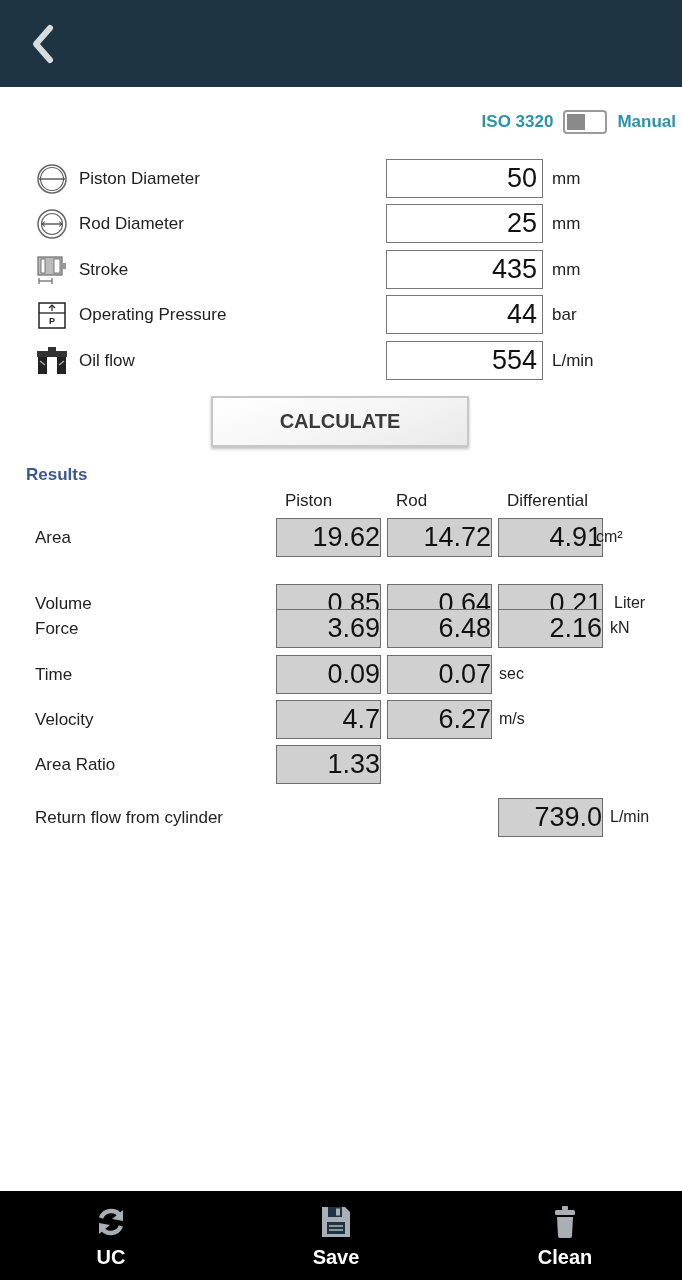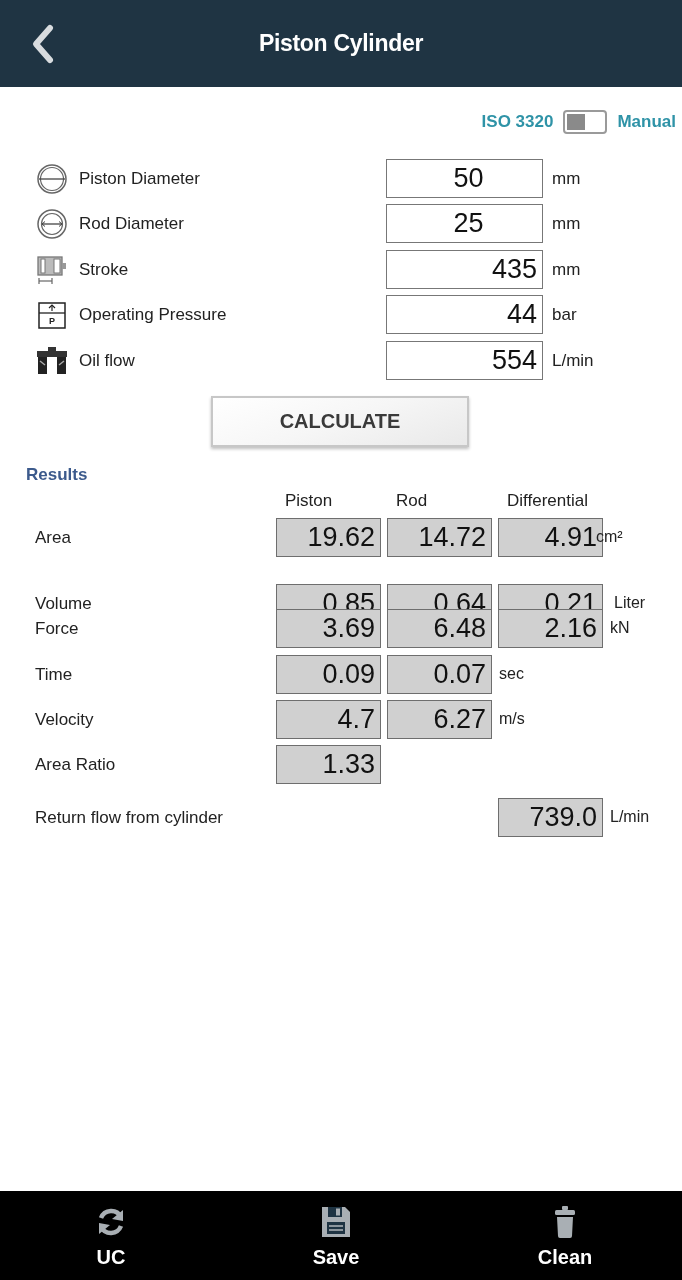--- a/index.html
+++ b/index.html
@@ -12,52 +12,51 @@
 
   .mode-row { position: absolute; top: 108px; right: 6px; height: 28px; display: flex; align-items: center; }
   .mode-label { color: #2f93a7; font-size: 17px; font-weight: bold; }
   .toggle { width: 44px; height: 24px; border: 2px solid #9a9a9a; border-radius: 4px; margin: 0 10px 0 10px; position: relative; background: #fff; cursor: pointer; }
   .toggle-knob { position: absolute; left: 2px; top: 2px; width: 18px; height: 16px; background: #8a8a8a; }
 
   .input-row { position: absolute; left: 0; width: 556px; height: 40px; }
   .input-icon { position: absolute; left: 36px; top: 4px; width: 32px; height: 32px; }
   .input-label { position: absolute; left: 79px; top: 10px; font-size: 17px; color: #222; }
   .input-box { position: absolute; left: 386px; top: 0; width: 157px; height: 39px; border: 1.5px solid #777; background: #fff; font-size: 27px; color: #111; padding: 0 5px; line-height: 37px; font-family: "Liberation Sans", sans-serif; }
-  .input-box.left { text-align: center; padding-left: 13px; }
+  .input-box.left { text-align: right; padding-left: 13px; }
   .input-box.right { text-align: right; }
   .input-unit { position: absolute; left: 552px; top: 10px; font-size: 17px; color: #222; }
 
   .calc-btn { position: absolute; left: 211px; top: 396px; width: 258px; height: 51px; border: 2px solid #c7c7c7; background: linear-gradient(160deg, #ffffff 0%, #f6f6f6 50%, #e9e9e9 100%); box-shadow: 0 2px 3px rgba(0,0,0,0.25); font-size: 20px; font-weight: bold; color: #3a3a3a; text-align: center; line-height: 47px; cursor: pointer; }
 
   .results-title { position: absolute; left: 26px; top: 465px; font-size: 17px; font-weight: bold; color: #3c5a8c; }
   .col-head { position: absolute; top: 491px; font-size: 17px; color: #222; }
 
   .res-row { position: absolute; left: 0; width: 682px; height: 40px; }
   .res-label { position: absolute; left: 35px; top: 10px; font-size: 17px; color: #222; }
-  .res-cell { position: absolute; top: 0; width: 105px; height: 39px; background: #d0d0d0; border: 1.5px solid #6e6e6e; font-size: 27px; color: #111; text-align: right; padding-right: 5px; line-height: 37px; }
+  .res-cell { position: absolute; top: 0; width: 105px; height: 39px; background: #d0d0d0; border: 1.5px solid #6e6e6e; font-size: 27px; color: #111; text-align: right; line-height: 37px; }
   .c1 { left: 276px; }
   .c2 { left: 387px; }
   .c3 { left: 498px; }
   .res-unit { position: absolute; top: 10px; font-size: 16px; color: #222; }
 
   .bottombar { position: absolute; left: 0; top: 1191px; width: 682px; height: 89px; background: #000000; }
   .bb-item { position: absolute; top: 0; width: 140px; height: 89px; cursor: pointer; }
   .bb-icon { position: absolute; left: 50%; top: 14px; transform: translateX(-50%); width: 34px; height: 34px; }
   .bb-label { position: absolute; left: 0; right: 0; top: 55px; text-align: center; color: #fff; font-size: 20px; font-weight: bold; }
 </style>
 </head>
 <body>
 
 <div class="topbar">
   <div class="back-btn">
     <svg width="36" height="44" viewBox="0 0 36 44">
       <polyline points="24,6 10,22 24,38" fill="none" stroke="#d8dcdf" stroke-width="6" stroke-linecap="round" stroke-linejoin="round"></polyline>
     </svg>
   </div>
-  <div class="topbar-title">Piston Cylinder</div>
 </div>
 
 <div class="mode-row">
   <span class="mode-label">ISO 3320</span>
   <div class="toggle">
     <div class="toggle-knob"></div>
   </div>
   <span class="mode-label">Manual</span>
 </div>
 

